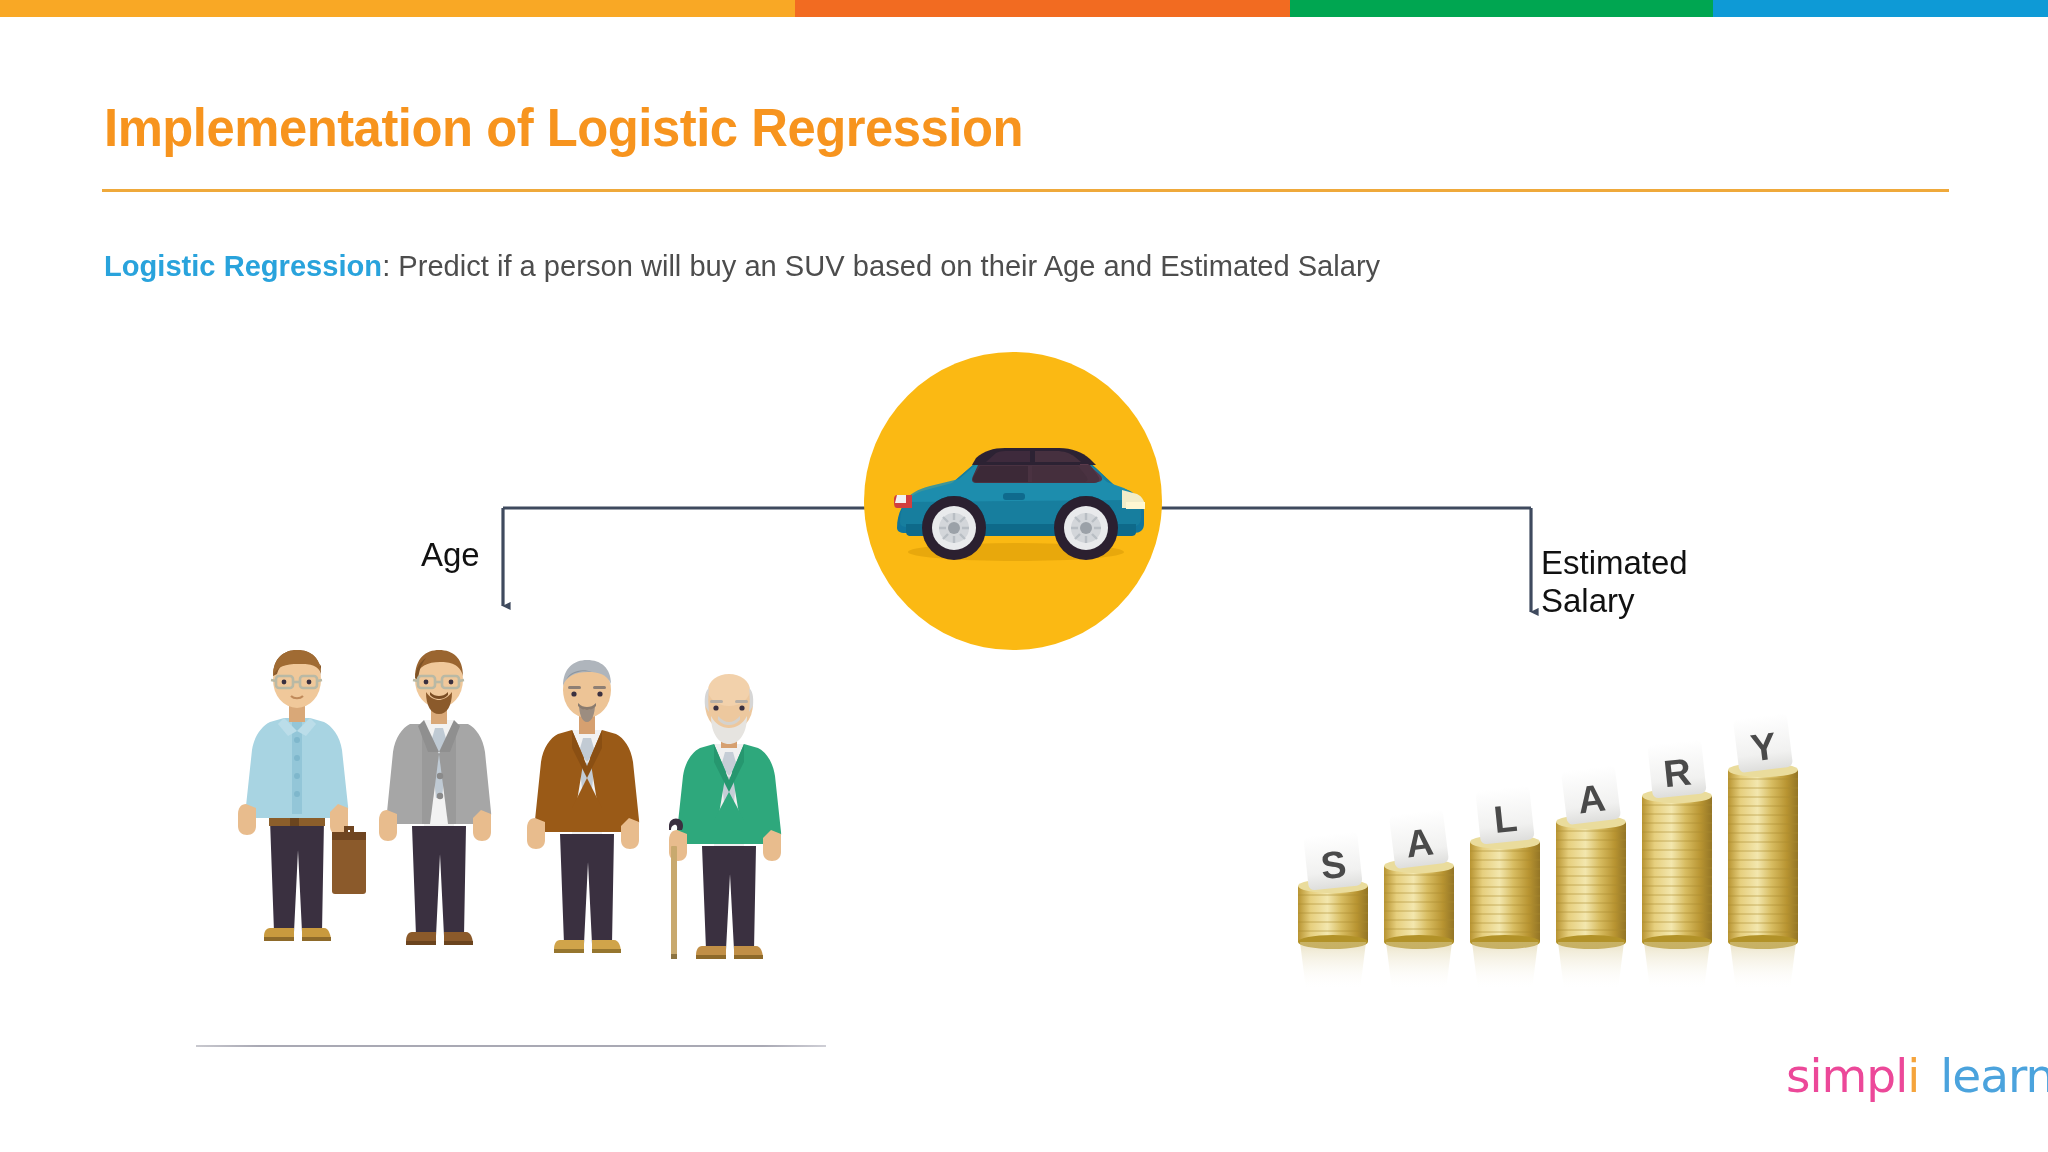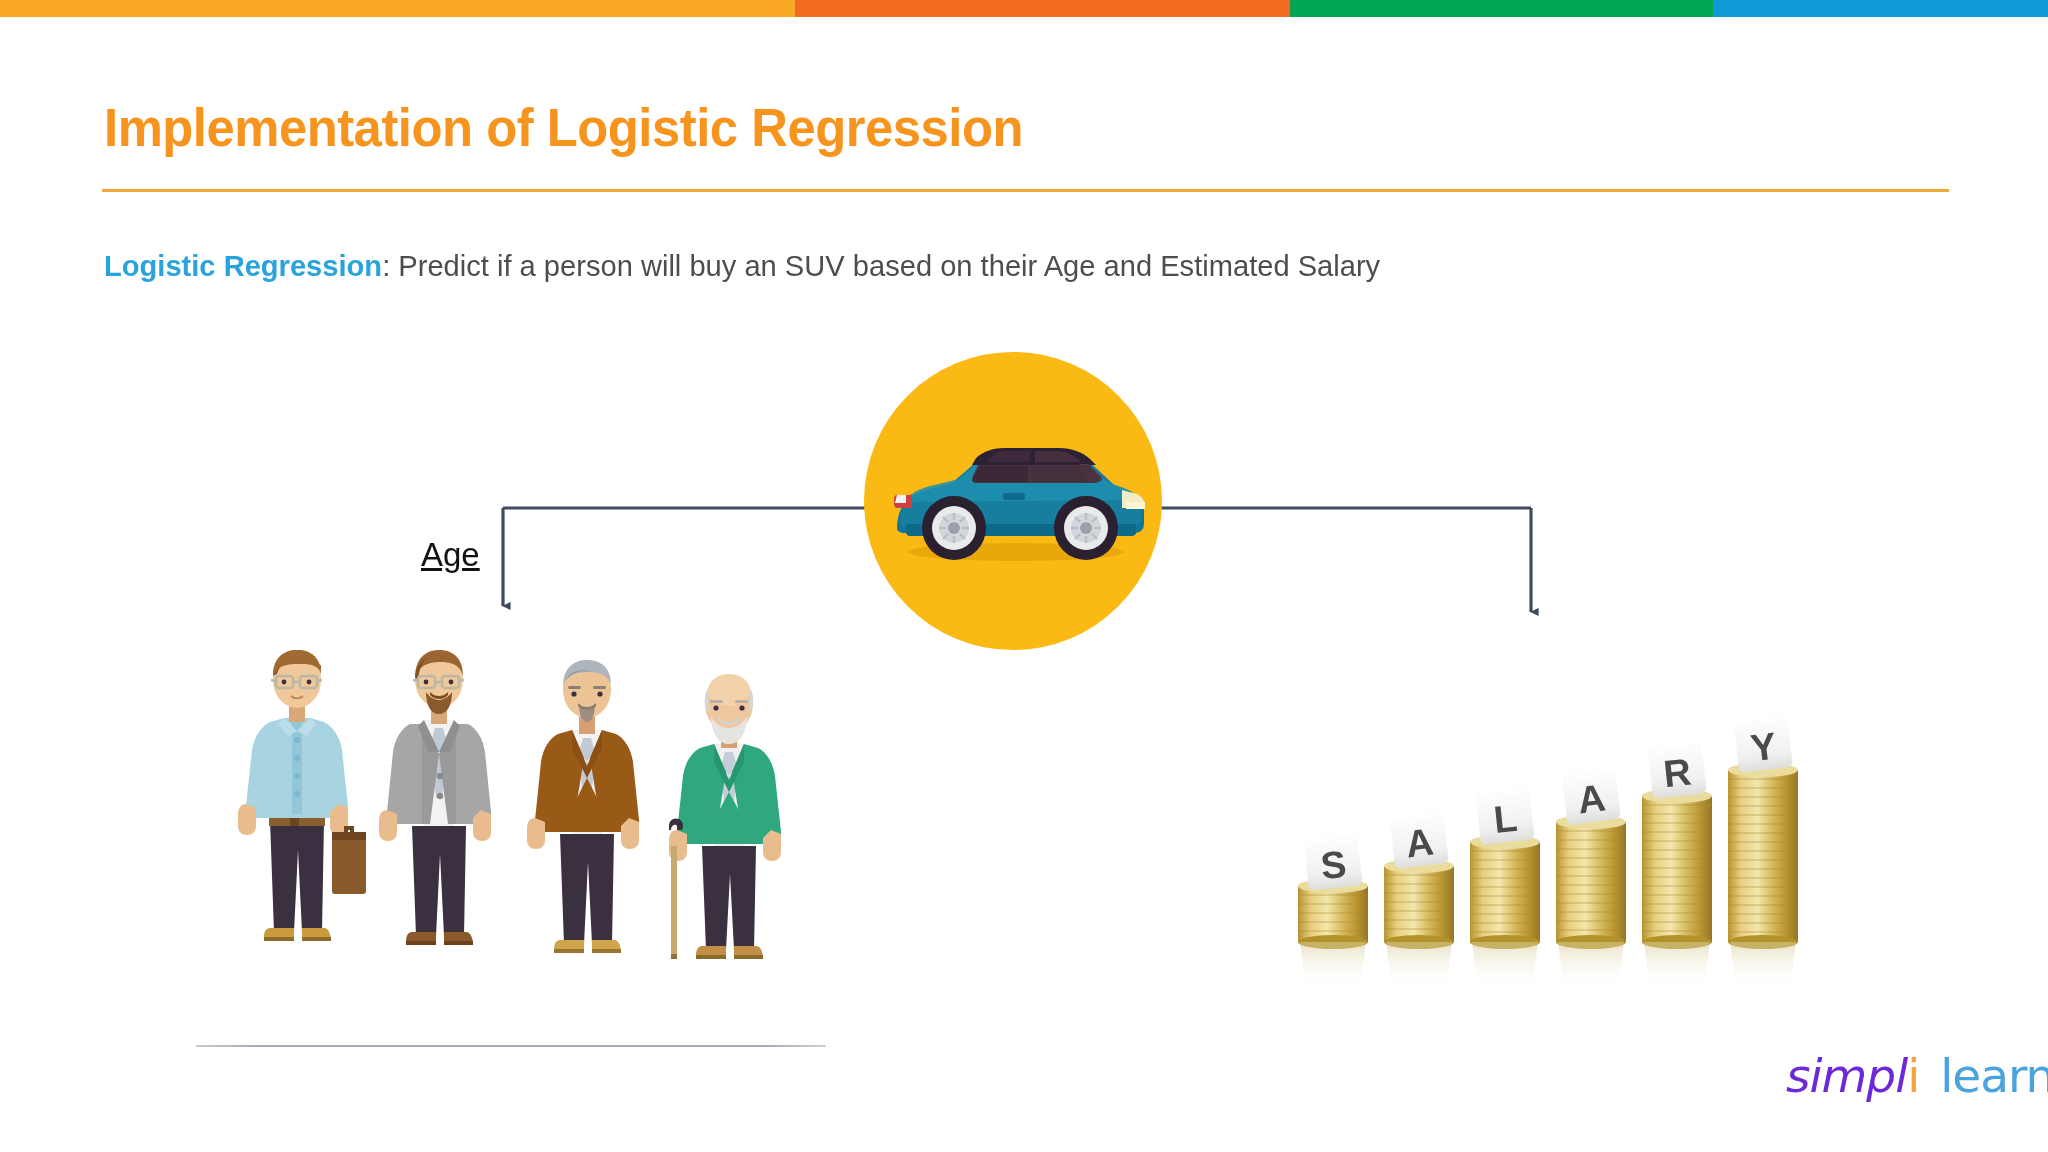--- a/index.html
+++ b/index.html
@@ -38,21 +38,21 @@
     position: absolute; left: 104px; top: 249px;
     font-size: 30px; color: #4D4D4D; white-space: nowrap;
     transform: scaleX(0.97); transform-origin: left center;
   }
   .subtitle .lead { color: #29A3DC; font-weight: bold; }
 
   
   .connector { position: absolute; left: 0; top: 0; width: 2048px; height: 1152px; pointer-events: none; }
 
   
-  .lbl { position: absolute; font-size: 33px; color: #111; line-height: 1.0; text-decoration: underline; }
+  .lbl { position: absolute; font-size: 33px; color: #111; line-height: 1.0; }
   .lbl-age { left: 421px; top: 538px; }
   .lbl-salary { left: 1541px; top: 544px; line-height: 1.16; }
 
   
   .car-circle {
     position: absolute; left: 864px; top: 352px;
     width: 298px; height: 298px; border-radius: 50%;
     background: #FBB913; overflow: hidden;
   }
   .car-svg { position: absolute; left: 0; top: 0; }
@@ -66,21 +66,21 @@
 
   
   .coins { position: absolute; left: 1280px; top: 690px; width: 545px; height: 320px; }
 
   
   .logo {
     position: absolute; left: 1786px; top: 1048px;
     font-size: 47px; letter-spacing: -1px; white-space: nowrap;
     font-family: "DejaVu Sans", sans-serif; font-weight: 400;
   }
-  .logo .simpl { color: #6d28d9; font-style: italic; }
+  .logo .simpl { color: #ec4899; }
   .logo .learn { color: #4BA3DD; margin-left: 21px; }
   .logo .tick  { color: #F5A43C; }
 </style>
 </head>
 <body>
 
 <div class="slide">
 
   <div class="topbar">
     <span class="tb-amber"></span>
@@ -104,20 +104,24 @@
     </defs>
 
     <path d="M503,508 L884,508" stroke="#3F4A5E" stroke-width="3.2" fill="none"></path>
     <path d="M503,508 L503,606" stroke="#3F4A5E" stroke-width="3.2" fill="none" marker-end="url(#arw)"></path>
 
     <path d="M1142,508 L1531,508" stroke="#3F4A5E" stroke-width="3.2" fill="none"></path>
     <path d="M1531,508 L1531,612" stroke="#3F4A5E" stroke-width="3.2" fill="none" marker-end="url(#arw)"></path>
   </svg>
 
   <div class="lbl lbl-age">Age</div>
+  <div class="lbl lbl-salary">
+    <div>Estimated</div>
+    <div>Salary</div>
+  </div>
 
   <div class="car-circle">
     <svg class="car-svg" width="298" height="298" viewBox="0 0 298 298">
 
       <ellipse cx="152" cy="200" rx="108" ry="9" fill="#E8A80C"></ellipse>
 
       <path d="M33,176 C33,160 40,146 56,141 L86,133 L108,114 C118,106 128,103 141,103
                L196,103 C210,103 222,107 232,116 L252,135 L266,140 C276,144 280,151 280,160
                L280,172 C280,178 276,181 270,181 L41,181 C36,181 33,179 33,176 Z" fill="#11759B"></path>
 

